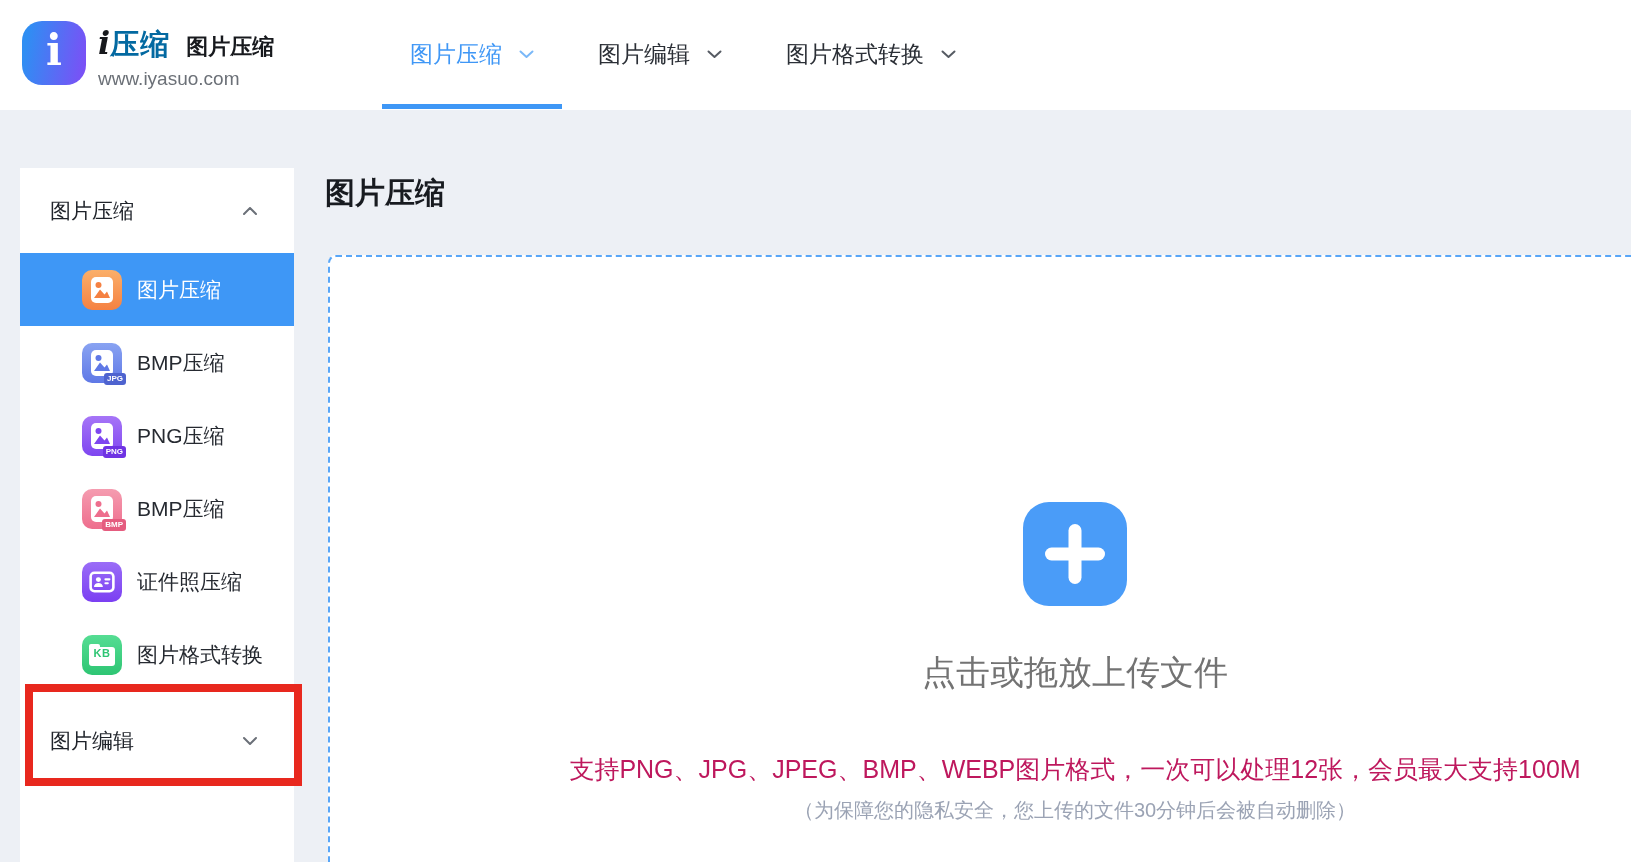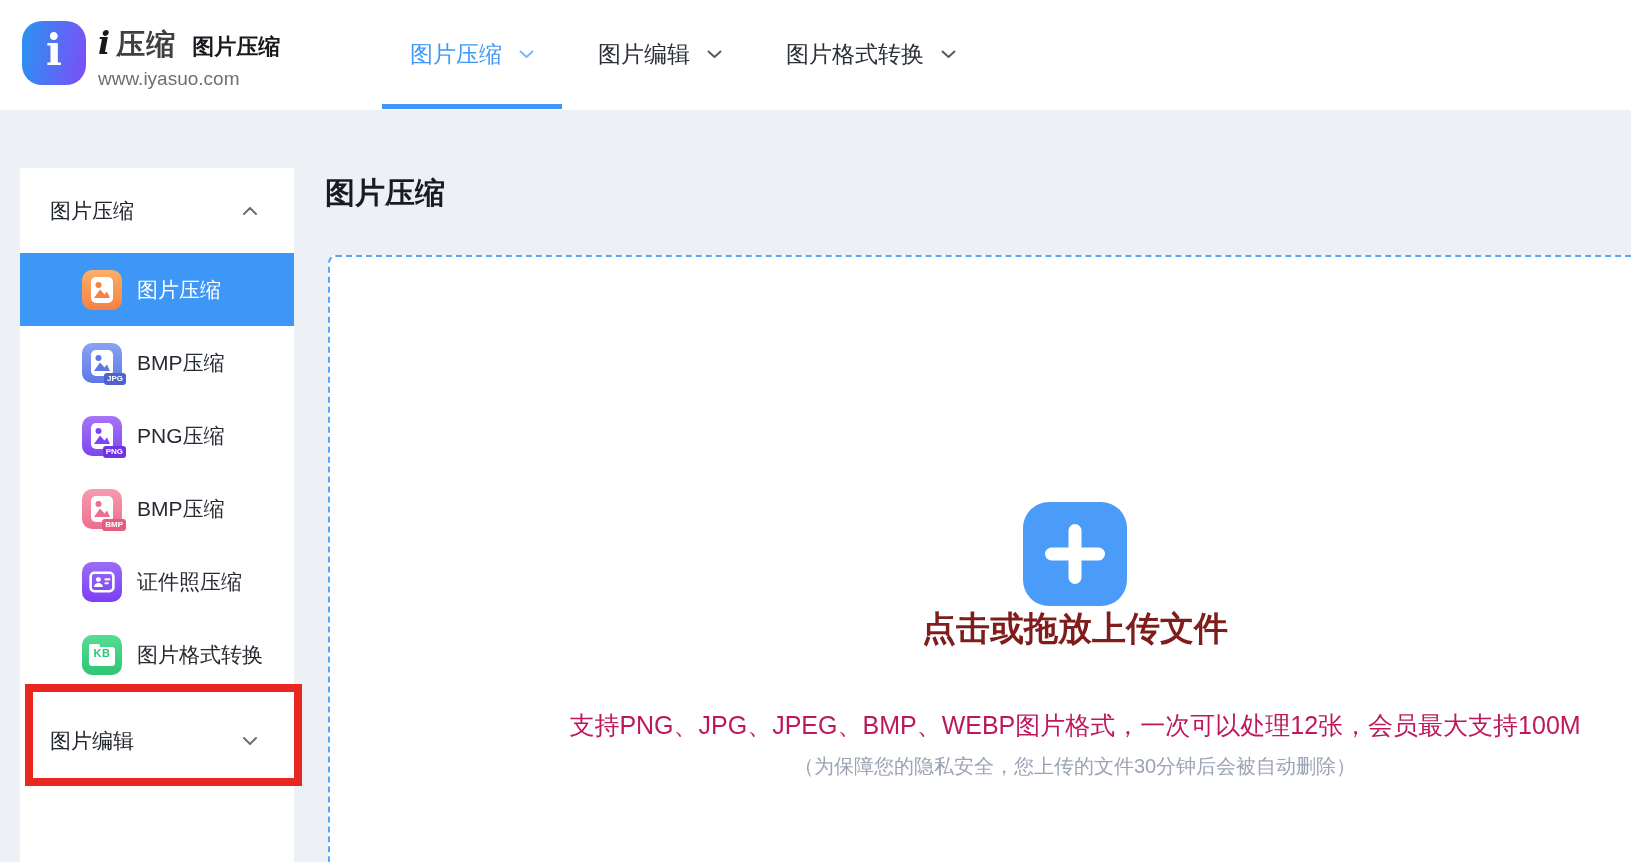--- a/index.html
+++ b/index.html
@@ -19,21 +19,21 @@
     background:linear-gradient(100deg,#2f8ef3 10%,#7b50f6 95%);
     display:flex; align-items:center; justify-content:center;
   }
   .logo-tile span {
     color:#fff; font-family:"DejaVu Serif","Liberation Serif",serif;
     font-weight:bold; font-size:42px; line-height:1; transform:translateY(-2px);
   }
   .logo-text { margin-left:12px; padding-top:3px; }
   .logo-line1 { display:flex; align-items:baseline; }
   .logo-i { font-family:"DejaVu Serif","Liberation Serif",serif; font-style:italic; font-weight:bold; font-size:32px; color:#17191d; }
-  .logo-name { font-weight:bold; font-size:29px; color:#404040; margin-left:6px; letter-spacing:1px; }
+  .logo-name { font-weight:bold; font-size:29px; color:#0369a1; letter-spacing:1px; }
   .logo-tag { font-weight:bold; font-size:22px; color:#17191d; margin-left:16px; }
   .logo-url { font-size:19px; color:#6b7077; margin-top:3px; }
 
   .nav { position:absolute; left:410px; top:0; height:108px; display:flex; align-items:center; gap:64px; }
   .nav-item { display:flex; align-items:center; gap:17px; font-size:23px; color:#2b2f36; cursor:pointer; white-space:nowrap; }
   .nav-item.active { color:#3f97f6; }
   .nav-underline { position:absolute; left:382px; top:104px; width:180px; height:5px; background:#3e97f6; }
   .chev { display:inline-block; line-height:0; }
   .chev svg { display:block; }
   .chev.up { transform:rotate(180deg); }
@@ -93,21 +93,21 @@
   .upload-panel {
     position:absolute; left:328px; top:255px; width:1494px; height:700px;
     background:#ffffff; border:2px dashed #58a6f8; border-radius:8px;
     display:flex; flex-direction:column; align-items:center; cursor:pointer;
   }
   .plus-btn { margin-top:245px; width:104px; height:104px; border-radius:26px; background:#4a9cf8;
               position:relative; flex:0 0 auto; }
   .plus-btn .bar { position:absolute; left:50%; top:50%; background:#fff; border-radius:7px; }
   .plus-btn .bar.h { width:60px; height:13px; transform:translate(-50%,-50%); }
   .plus-btn .bar.v { width:13px; height:60px; transform:translate(-50%,-50%); }
-  .upload-title { font-size:34px; font-weight:bold; color:#7f1d1d; }
+  .upload-title { margin-top:44px; font-size:34px; font-weight:normal; color:#737373; }
   .upload-hint { margin-top:57px; font-size:25px; color:#be185d; }
   .upload-privacy { margin-top:11px; font-size:20px; color:#9ba3b4; }
 </style>
 </head>
 <body>
 
 <div class="page">
 
   <div class="header">
     <div class="logo">

